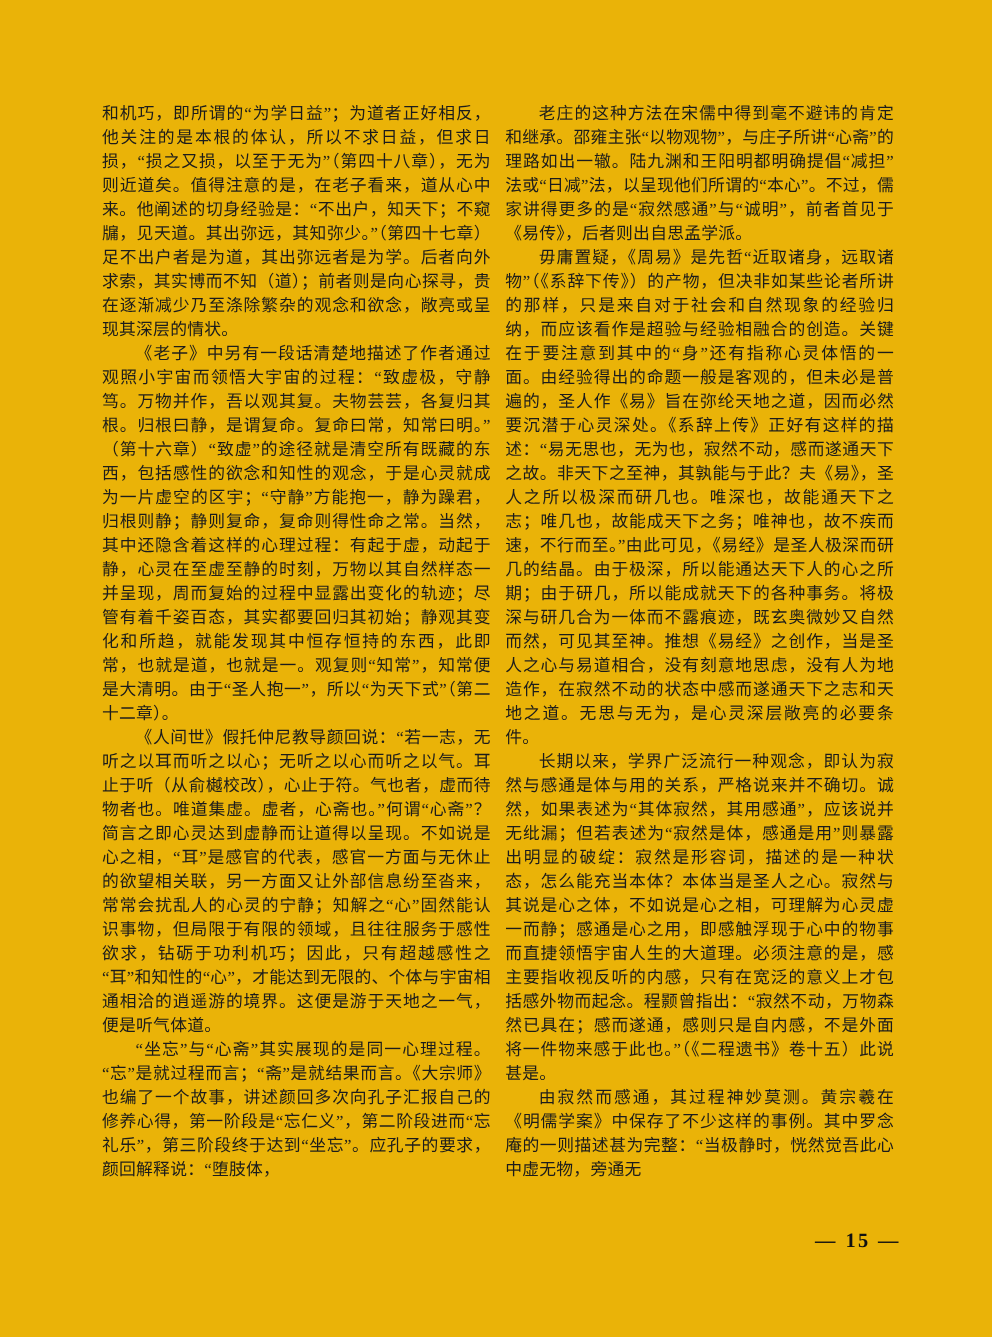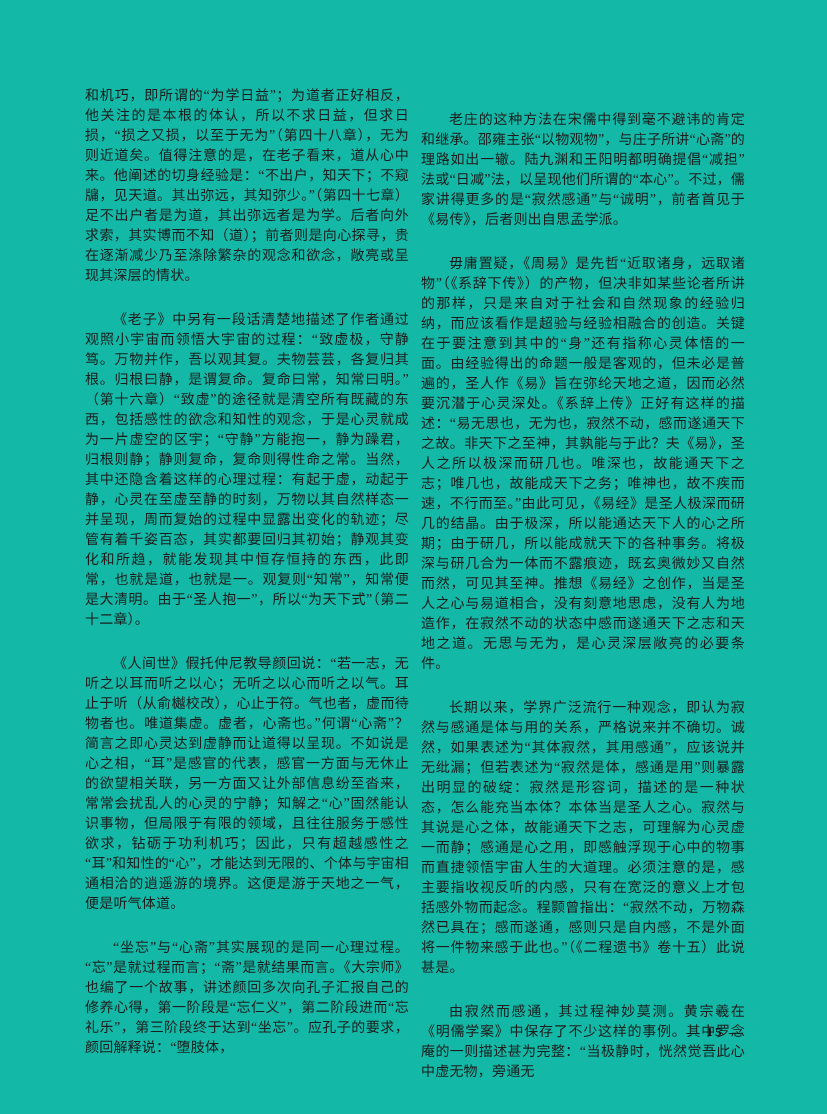--- a/index.html
+++ b/index.html
@@ -5,21 +5,21 @@
   html, body {
     margin: 0;
     padding: 0;
     background: #e8e8e6;
   }
   .page {
     position: relative;
     width: 827px;
     height: 1114px;
     margin: 0 auto;
-    background: #14b8a6;
+    background: #eab308;
     overflow: hidden;
     font-family: "Liberation Serif", "DejaVu Serif", serif;
     color: #1c1c1c;
   }
   .column {
     position: absolute;
     top: 86px;
     width: 324px;
     font-size: 14px;
     line-height: 20px;
@@ -27,28 +27,28 @@
     text-justify: inter-character;
     word-break: break-all;
     letter-spacing: 0.2px;
   }
   .column.left  { left: 85px; }
   .column.right { left: 421px; }
   .column p {
     margin: 0;
     padding: 0;
   }
-  .column p.indent { text-indent: 2em; margin-top: 24px; }
+  .column p.indent { text-indent: 2em; }
   .page-number {
     position: absolute;
     left: 660px;
     top: 1024px;
     width: 110px;
     text-align: center;
-    font-size: 13px;
+    font-size: 17px;
     font-weight: bold;
     letter-spacing: 2px;
     white-space: nowrap;
     color: #111;
   }
 </style>
 </head>
 <body>
 
 <div class="page">
@@ -56,19 +56,19 @@
   <div class="column left">
     <p>和机巧，即所谓的“为学日益”；为道者正好相反，他关注的是本根的体认，所以不求日益，但求日损，“损之又损，以至于无为”（第四十八章），无为则近道矣。值得注意的是，在老子看来，道从心中来。他阐述的切身经验是：“不出户，知天下；不窥牖，见天道。其出弥远，其知弥少。”（第四十七章）足不出户者是为道，其出弥远者是为学。后者向外求索，其实博而不知（道）；前者则是向心探寻，贵在逐渐减少乃至涤除繁杂的观念和欲念，敞亮或呈现其深层的情状。</p>
     <p class="indent">《老子》中另有一段话清楚地描述了作者通过观照小宇宙而领悟大宇宙的过程：“致虚极，守静笃。万物并作，吾以观其复。夫物芸芸，各复归其根。归根曰静，是谓复命。复命曰常，知常曰明。”（第十六章）“致虚”的途径就是清空所有既藏的东西，包括感性的欲念和知性的观念，于是心灵就成为一片虚空的区宇；“守静”方能抱一，静为躁君，归根则静；静则复命，复命则得性命之常。当然，其中还隐含着这样的心理过程：有起于虚，动起于静，心灵在至虚至静的时刻，万物以其自然样态一并呈现，周而复始的过程中显露出变化的轨迹；尽管有着千姿百态，其实都要回归其初始；静观其变化和所趋，就能发现其中恒存恒持的东西，此即常，也就是道，也就是一。观复则“知常”，知常便是大清明。由于“圣人抱一”，所以“为天下式”（第二十二章）。</p>
     <p class="indent">《人间世》假托仲尼教导颜回说：“若一志，无听之以耳而听之以心；无听之以心而听之以气。耳止于听（从俞樾校改），心止于符。气也者，虚而待物者也。唯道集虚。虚者，心斋也。”何谓“心斋”？简言之即心灵达到虚静而让道得以呈现。不如说是心之相，“耳”是感官的代表，感官一方面与无休止的欲望相关联，另一方面又让外部信息纷至沓来，常常会扰乱人的心灵的宁静；知解之“心”固然能认识事物，但局限于有限的领域，且往往服务于感性欲求，钻砺于功利机巧；因此，只有超越感性之“耳”和知性的“心”，才能达到无限的、个体与宇宙相通相洽的逍遥游的境界。这便是游于天地之一气，便是听气体道。</p>
     <p class="indent">“坐忘”与“心斋”其实展现的是同一心理过程。“忘”是就过程而言；“斋”是就结果而言。《大宗师》也编了一个故事，讲述颜回多次向孔子汇报自己的修养心得，第一阶段是“忘仁义”，第二阶段进而“忘礼乐”，第三阶段终于达到“坐忘”。应孔子的要求，颜回解释说：“堕肢体，</p>
   </div>
 
   <div class="column right">
     <p class="indent">老庄的这种方法在宋儒中得到毫不避讳的肯定和继承。邵雍主张“以物观物”，与庄子所讲“心斋”的理路如出一辙。陆九渊和王阳明都明确提倡“减担”法或“日减”法，以呈现他们所谓的“本心”。不过，儒家讲得更多的是“寂然感通”与“诚明”，前者首见于《易传》，后者则出自思孟学派。</p>
     <p class="indent">毋庸置疑，《周易》是先哲“近取诸身，远取诸物”（《系辞下传》）的产物，但决非如某些论者所讲的那样，只是来自对于社会和自然现象的经验归纳，而应该看作是超验与经验相融合的创造。关键在于要注意到其中的“身”还有指称心灵体悟的一面。由经验得出的命题一般是客观的，但未必是普遍的，圣人作《易》旨在弥纶天地之道，因而必然要沉潜于心灵深处。《系辞上传》正好有这样的描述：“易无思也，无为也，寂然不动，感而遂通天下之故。非天下之至神，其孰能与于此？夫《易》，圣人之所以极深而研几也。唯深也，故能通天下之志；唯几也，故能成天下之务；唯神也，故不疾而速，不行而至。”由此可见，《易经》是圣人极深而研几的结晶。由于极深，所以能通达天下人的心之所期；由于研几，所以能成就天下的各种事务。将极深与研几合为一体而不露痕迹，既玄奥微妙又自然而然，可见其至神。推想《易经》之创作，当是圣人之心与易道相合，没有刻意地思虑，没有人为地造作，在寂然不动的状态中感而遂通天下之志和天地之道。无思与无为，是心灵深层敞亮的必要条件。</p>
-    <p class="indent">长期以来，学界广泛流行一种观念，即认为寂然与感通是体与用的关系，严格说来并不确切。诚然，如果表述为“其体寂然，其用感通”，应该说并无纰漏；但若表述为“寂然是体，感通是用”则暴露出明显的破绽：寂然是形容词，描述的是一种状态，怎么能充当本体？本体当是圣人之心。寂然与其说是心之体，故能通天下之志，可理解为心灵虚一而静；感通是心之用，即感触浮现于心中的物事而直捷领悟宇宙人生的大道理。必须注意的是，感主要指收视反听的内感，只有在宽泛的意义上才包括感外物而起念。程颢曾指出：“寂然不动，万物森然已具在；感而遂通，感则只是自内感，不是外面将一件物来感于此也。”（《二程遗书》卷十五）此说甚是。</p>
+    <p class="indent">长期以来，学界广泛流行一种观念，即认为寂然与感通是体与用的关系，严格说来并不确切。诚然，如果表述为“其体寂然，其用感通”，应该说并无纰漏；但若表述为“寂然是体，感通是用”则暴露出明显的破绽：寂然是形容词，描述的是一种状态，怎么能充当本体？本体当是圣人之心。寂然与其说是心之体，不如说是心之相，可理解为心灵虚一而静；感通是心之用，即感触浮现于心中的物事而直捷领悟宇宙人生的大道理。必须注意的是，感主要指收视反听的内感，只有在宽泛的意义上才包括感外物而起念。程颢曾指出：“寂然不动，万物森然已具在；感而遂通，感则只是自内感，不是外面将一件物来感于此也。”（《二程遗书》卷十五）此说甚是。</p>
     <p class="indent">由寂然而感通，其过程神妙莫测。黄宗羲在《明儒学案》中保存了不少这样的事例。其中罗念庵的一则描述甚为完整：“当极静时，恍然觉吾此心中虚无物，旁通无</p>
   </div>
 
   <div class="page-number">— 15 —</div>
 
 </div>
 
 </body></html>

